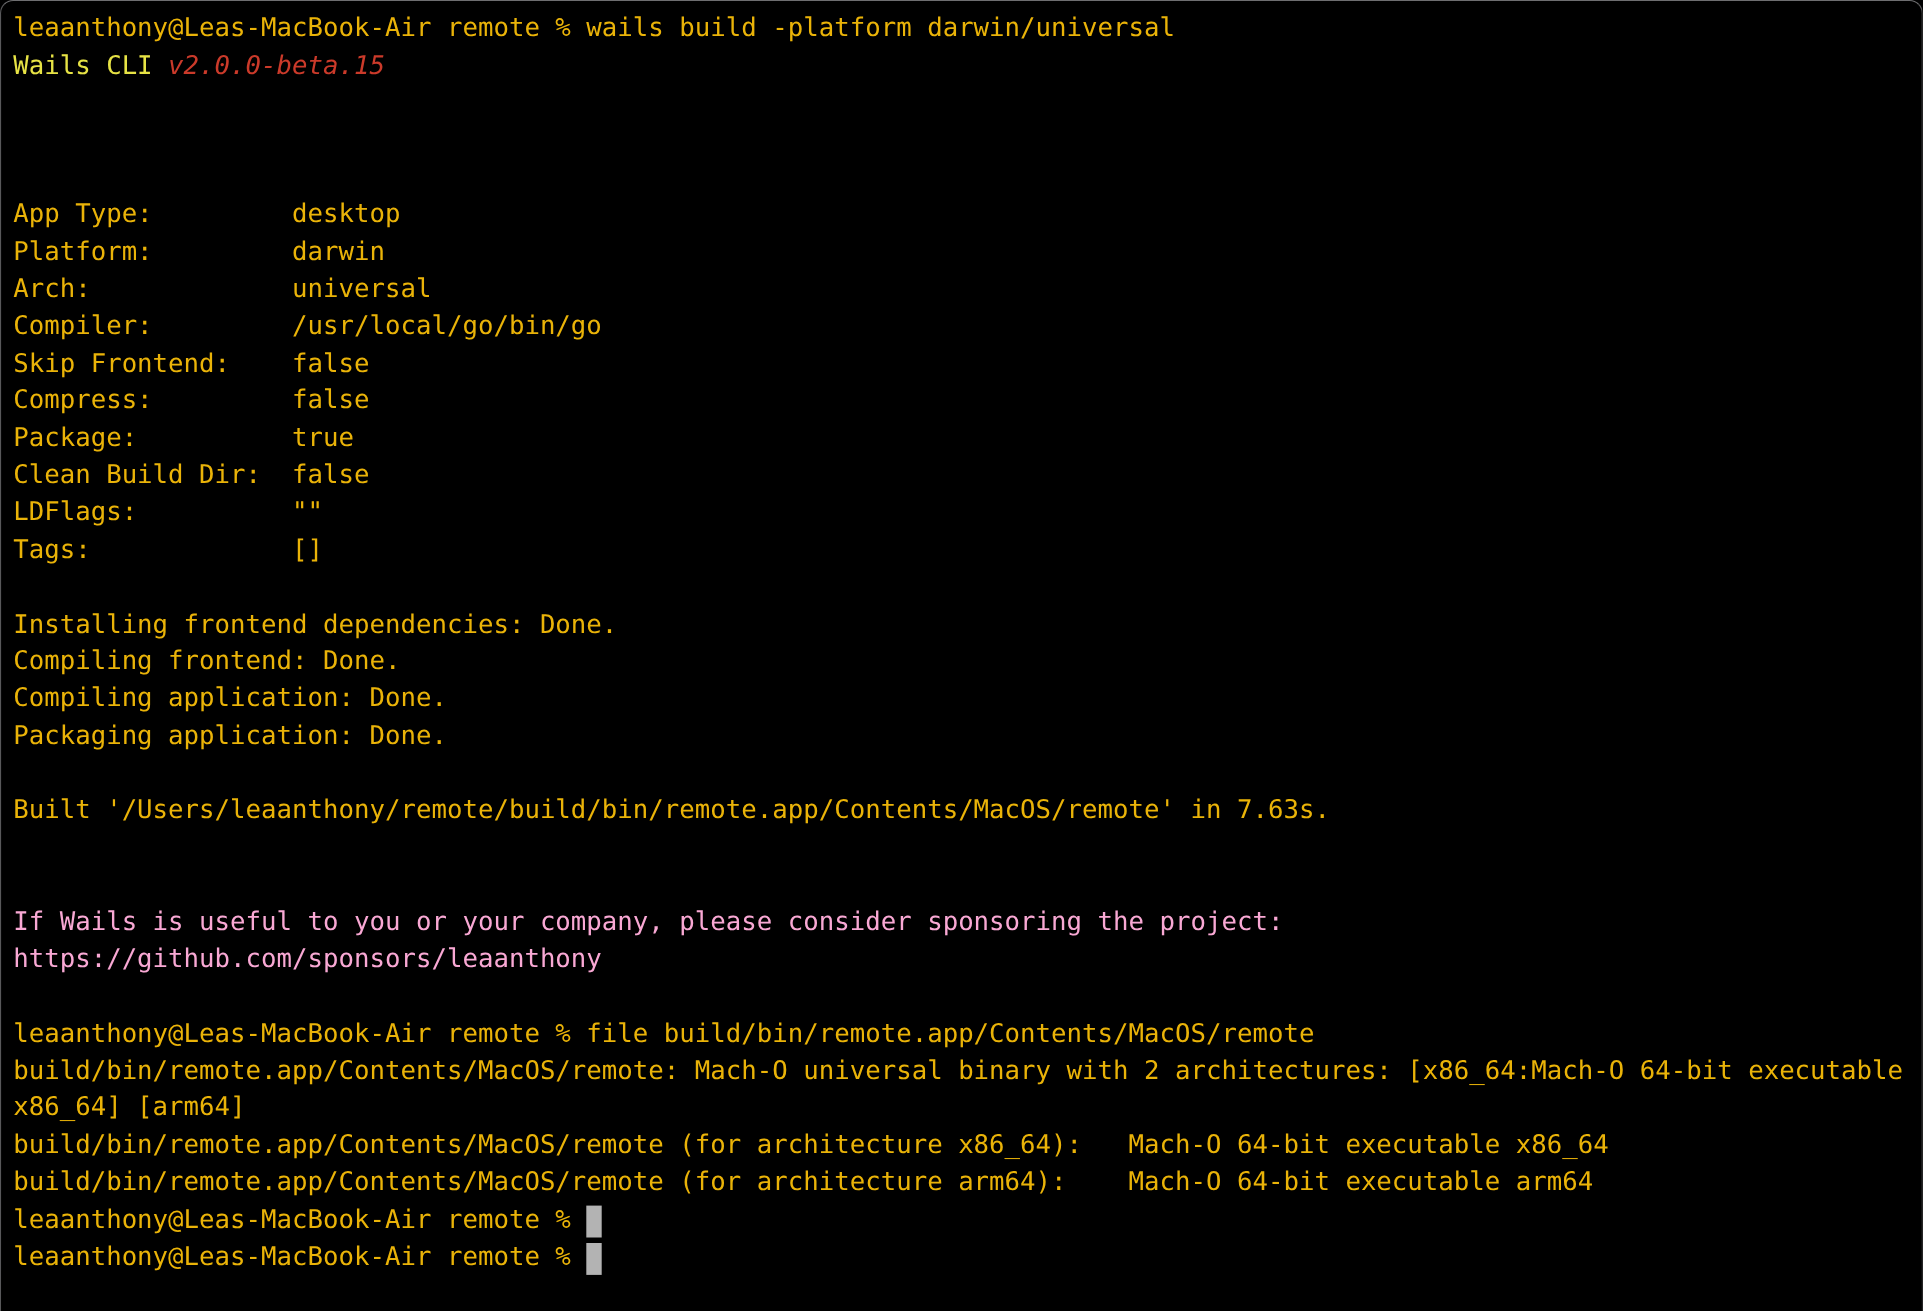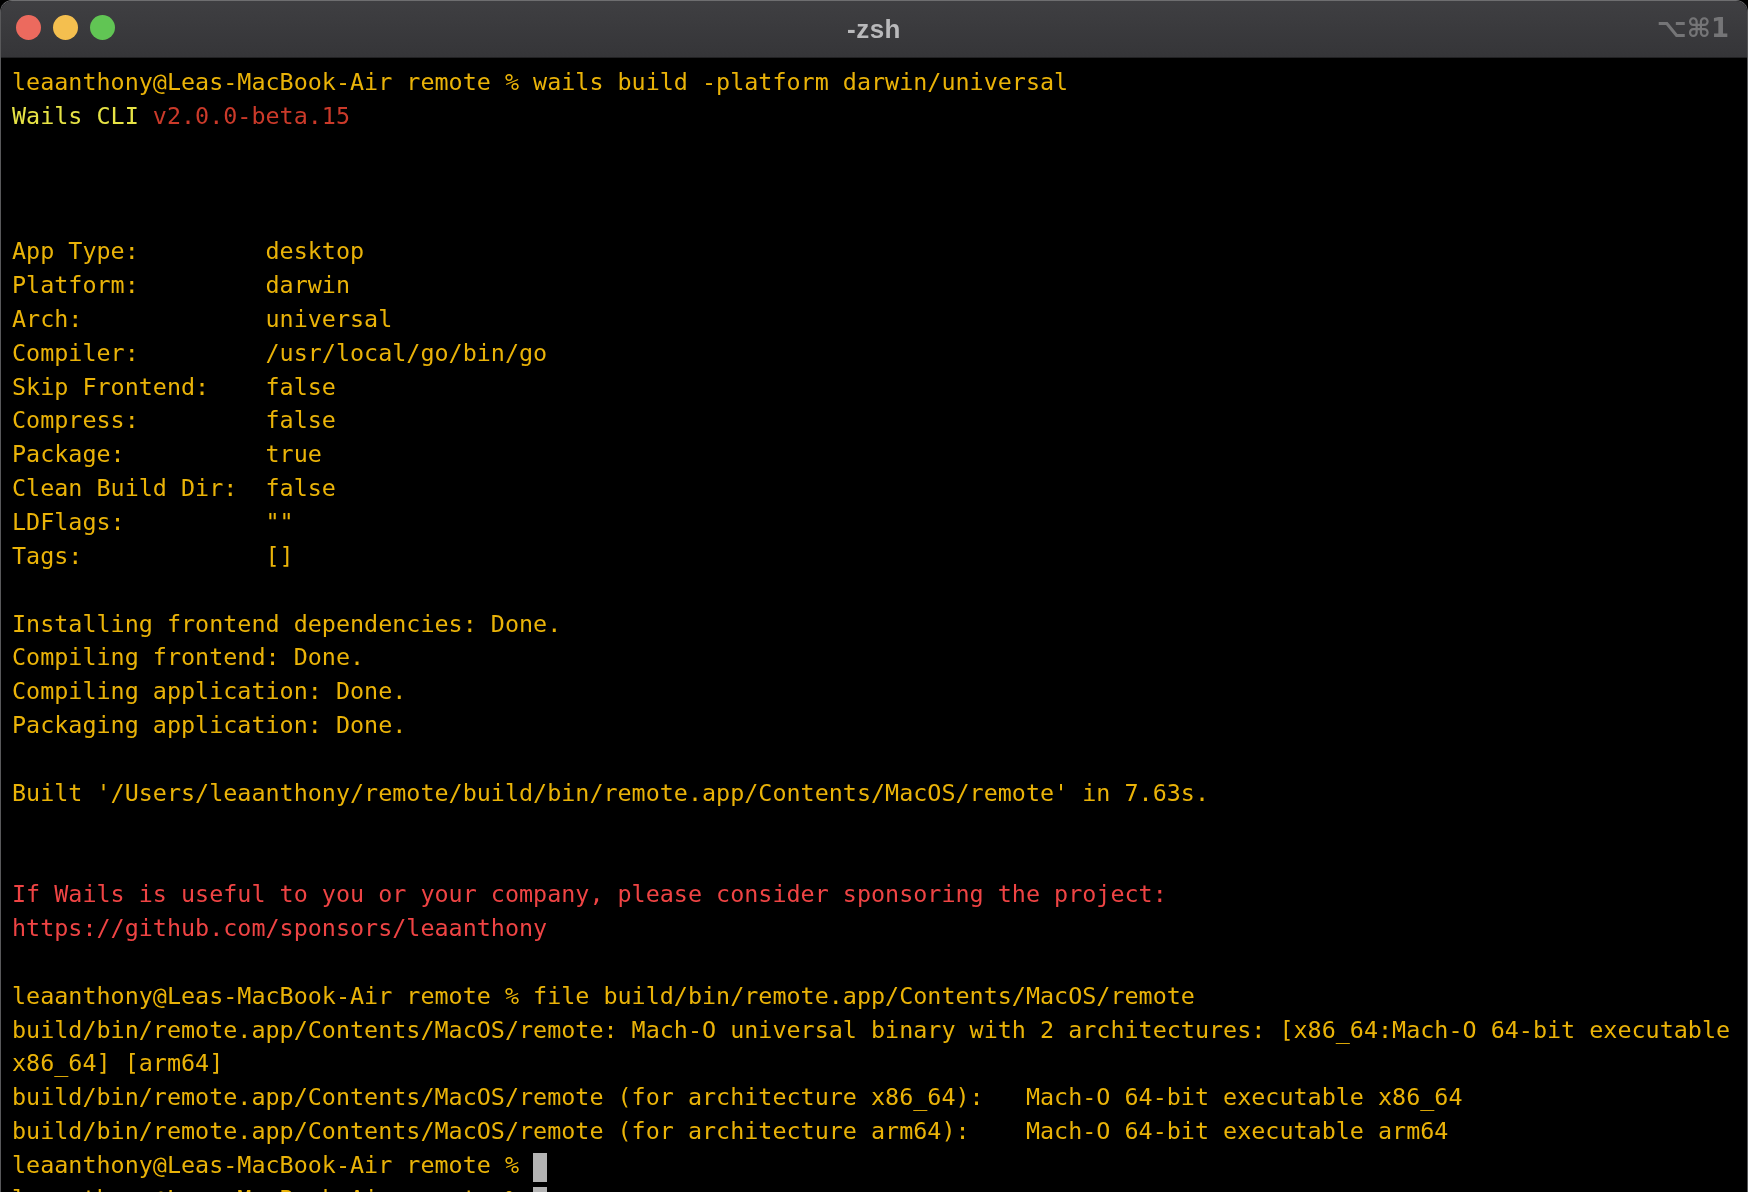--- a/index.html
+++ b/index.html
@@ -68,42 +68,33 @@
     font-size: 23.4px;
     line-height: 33.85px;
     white-space: pre;
     color: #e9e9e9;
   }
 
   .tline { min-height: 33.85px; }
 
   .seg-white  { color: #eab308; }
   .seg-yellow { color: #e7e345; text-align: right; }
-  .seg-paleyellow { color: #ef4444; }
-  .seg-red    { color: #cb3a2a; }
+  .seg-paleyellow { color: #f9a8d4; }
+  .seg-red    { color: #cb3a2a; font-style: italic; }
 
   .cursor {
     display: inline-block;
     width: 14.1px;
     height: 29px;
     background: #b3b3b3;
     vertical-align: text-bottom;
     margin-bottom: -3px;
   }
 </style>
 </head>
 <body>
 
 <div class="window">
 
-  <div class="titlebar">
-    <div class="traffic-lights">
-      <span class="light close"></span>
-      <span class="light minimize"></span>
-      <span class="light zoom"></span>
-    </div>
-    <span class="window-title">-zsh</span>
-    <span class="shortcut-badge">⌥⌘1</span>
-  </div>
 
   <div class="terminal"><div class="tline"><span class="seg-white">leaanthony@Leas-MacBook-Air remote % wails build -platform darwin/universal</span></div><div class="tline"><span class="seg-yellow">Wails CLI </span><span class="seg-red">v2.0.0-beta.15</span></div><div class="tline"></div><div class="tline"></div><div class="tline"></div><div class="tline"><span class="seg-white">App Type:         desktop</span></div><div class="tline"><span class="seg-white">Platform:         darwin</span></div><div class="tline"><span class="seg-white">Arch:             universal</span></div><div class="tline"><span class="seg-white">Compiler:         /usr/local/go/bin/go</span></div><div class="tline"><span class="seg-white">Skip Frontend:    false</span></div><div class="tline"><span class="seg-white">Compress:         false</span></div><div class="tline"><span class="seg-white">Package:          true</span></div><div class="tline"><span class="seg-white">Clean Build Dir:  false</span></div><div class="tline"><span class="seg-white">LDFlags:          ""</span></div><div class="tline"><span class="seg-white">Tags:             []</span></div><div class="tline"></div><div class="tline"><span class="seg-white">Installing frontend dependencies: Done.</span></div><div class="tline"><span class="seg-white">Compiling frontend: Done.</span></div><div class="tline"><span class="seg-white">Compiling application: Done.</span></div><div class="tline"><span class="seg-white">Packaging application: Done.</span></div><div class="tline"></div><div class="tline"><span class="seg-white">Built '/Users/leaanthony/remote/build/bin/remote.app/Contents/MacOS/remote' in 7.63s.</span></div><div class="tline"></div><div class="tline"></div><div class="tline"><span class="seg-paleyellow">If Wails is useful to you or your company, please consider sponsoring the project:</span></div><div class="tline"><span class="seg-paleyellow">https://github.com/sponsors/leaanthony</span></div><div class="tline"></div><div class="tline"><span class="seg-white">leaanthony@Leas-MacBook-Air remote % file build/bin/remote.app/Contents/MacOS/remote</span></div><div class="tline"><span class="seg-white">build/bin/remote.app/Contents/MacOS/remote: Mach-O universal binary with 2 architectures: [x86_64:Mach-O 64-bit executable</span></div><div class="tline"><span class="seg-white">x86_64] [arm64]</span></div><div class="tline"><span class="seg-white">build/bin/remote.app/Contents/MacOS/remote (for architecture x86_64):   Mach-O 64-bit executable x86_64</span></div><div class="tline"><span class="seg-white">build/bin/remote.app/Contents/MacOS/remote (for architecture arm64):    Mach-O 64-bit executable arm64</span></div><div class="tline"><span class="seg-white">leaanthony@Leas-MacBook-Air remote % </span><span class="cursor"></span></div><div class="tline"><span class="seg-white">leaanthony@Leas-MacBook-Air remote % </span><span class="cursor"></span></div></div>
 
 </div>
 
 </body></html>

